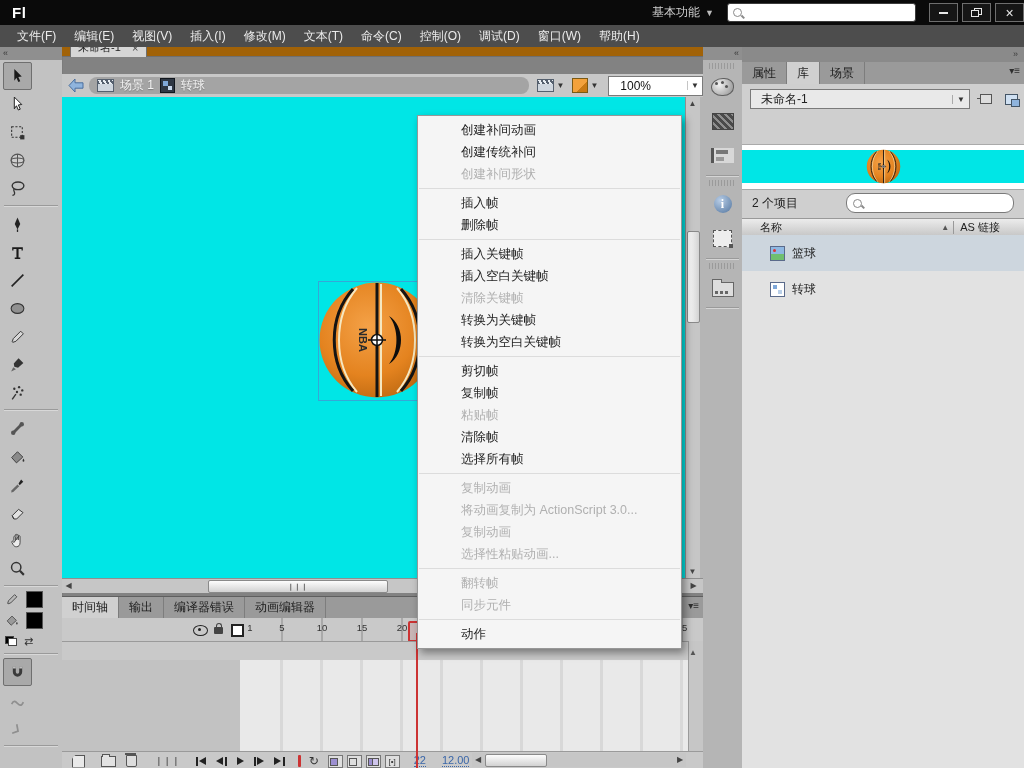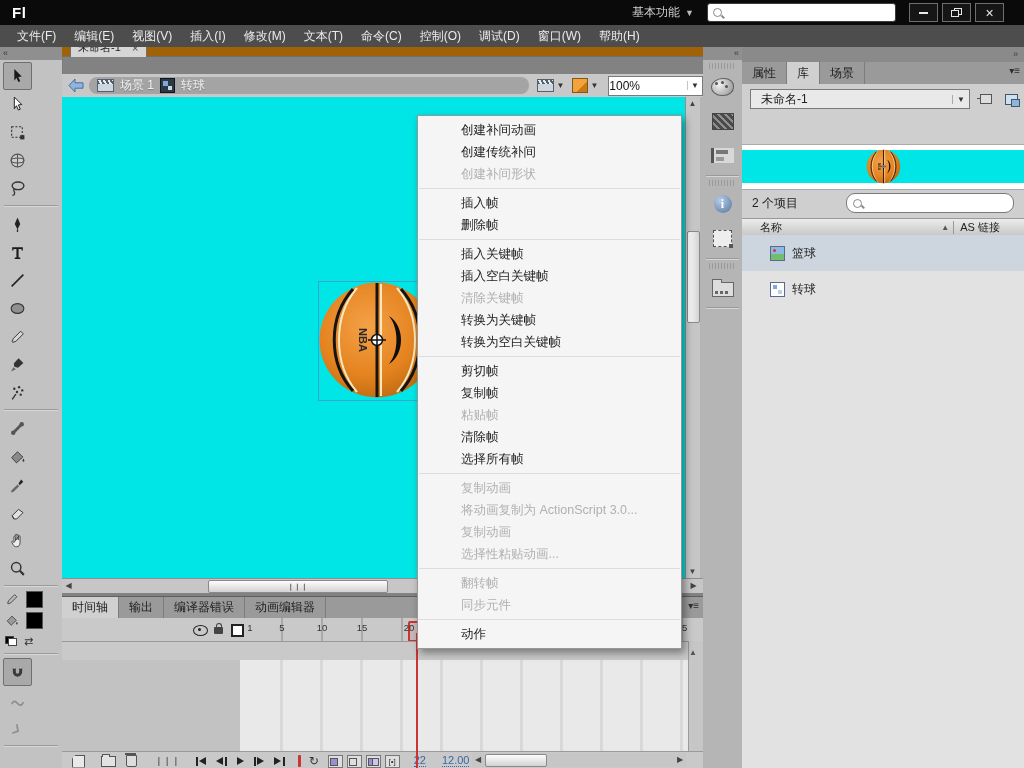--- a/index.html
+++ b/index.html
@@ -3,21 +3,21 @@
 <meta charset="utf-8">
 <style>
   html,body{margin:0;padding:0;}
   body{width:1024px;height:768px;position:relative;overflow:hidden;
        font-family:"Liberation Sans","DejaVu Sans",sans-serif;
        background:#828282;-webkit-font-smoothing:antialiased;}
   .abs{position:absolute;}
   
   #titlebar{left:0;top:0;width:1024px;height:25px;background:#0a0a0a;display:flex;align-items:center;z-index:10;}
   #app-logo{color:#fff;font-weight:bold;font-size:15px;margin-left:12px;letter-spacing:.5px;}
-  .tb-right{margin-left:auto;display:flex;align-items:center;gap:13px;padding-right:20px;}
+  .tb-right{margin-left:auto;display:flex;align-items:center;gap:13px;padding-right:0;}
   #workspace-switcher{color:#cfcfcf;font-size:12px;display:flex;align-items:center;gap:5px;cursor:default;}
   #workspace-switcher .dd{font-size:9px;color:#bbb;}
   .searchbox{width:182px;height:17px;background:#fff;border:1px solid #3c3c3c;border-radius:3px;display:flex;align-items:center;padding-left:5px;gap:4px;}
   .mag{width:7px;height:7px;border:1.5px solid #8a8a8a;border-radius:50%;position:relative;flex:none;}
   .mag::after{content:"";position:absolute;width:4px;height:1.5px;background:#8a8a8a;transform:rotate(45deg);right:-3.5px;bottom:-1px;}
   .searchbox input{border:none;outline:none;flex:1;height:13px;font-size:11px;background:transparent;}
   #window-buttons{display:flex;gap:4px;}
   .wb{width:27px;height:17px;background:#161616;border:1px solid #6e6e6e;display:flex;align-items:center;justify-content:center;color:#e8e8e8;}
   .wb-minimize::before{content:"";width:9px;height:2px;background:#e8e8e8;}
   .wb-restore i{position:relative;width:11px;height:9px;display:block;}
@@ -52,21 +52,21 @@
   .clapper{width:15px;height:11px;background:#cfd6de;border:1px solid #55606e;position:relative;flex:none;}
   .clapper::before{content:"";position:absolute;left:0;top:0;right:0;height:4px;background:repeating-linear-gradient(60deg,#55606e 0 2px,#e8edf2 2px 4px);}
   .crumb-text{font-size:12px;color:#f4f4f4;text-shadow:0 1px 1px rgba(0,0,0,.25);}
   .sym-ic{width:13px;height:13px;background:#2e3744;border:1px solid #11161d;position:relative;flex:none;}
   .sym-ic::before{content:"";position:absolute;left:2px;top:2px;width:5px;height:5px;background:#7fa8d9;}
   .sym-ic::after{content:"";position:absolute;right:2px;bottom:2px;width:4px;height:4px;background:#c8d8ec;}
   .eb-btn{display:flex;align-items:center;gap:2px;margin-left:8px;}
   .eb-btn .dd{font-size:8px;color:#333;}
   .pantone{width:14px;height:13px;background:linear-gradient(135deg,#f3a23c 60%,#c97a14 60%);border:1px solid #7a5a14;}
   .zoom-box{margin-left:10px;width:96px;height:18px;background:#fff;border:1px solid #7a7a7a;display:flex;align-items:center;font-size:12px;color:#111;}
-  .zoom-box .val{flex:1;padding-left:0;}
+  .zoom-box .val{flex:1;padding-left:11px;}
   .zoom-box .dd{width:14px;text-align:center;font-size:8px;color:#333;border-left:1px solid #c5c5c5;}
   
   #stage{left:62px;top:97px;width:641px;height:481px;background:#b5b5b5;}
   #stage-canvas{position:absolute;left:0;top:0;width:624px;height:481px;background:#00e6e6;overflow:hidden;}
   #selection-box{position:absolute;left:256px;top:184px;width:119px;height:118px;border:1px solid #35a7d7;}
   #stage-ball{position:absolute;left:255px;top:183px;width:120px;height:120px;}
   .vscroll{position:absolute;right:3px;top:0;width:14px;height:481px;background:#c6c6c6;border-left:1px solid #8f8f8f;}
   .vscroll .arr{position:absolute;left:0;width:13px;height:13px;font-size:8px;color:#444;text-align:center;line-height:13px;}
   .vscroll .thumb{position:absolute;left:1px;width:11px;height:90px;top:134px;background:linear-gradient(90deg,#fdfdfd,#d2d2d2);border:1px solid #8a8a8a;border-radius:2px;}
   #stage-hscroll{left:62px;top:578px;width:641px;height:14px;background:#c6c6c6;border-top:1px solid #8f8f8f;}
@@ -476,21 +476,21 @@
   <div id="tl-header">
     <span class="eye-ic"></span>
     <span class="lock-ic"></span>
     <span class="sqr-ic"></span>
     <div id="ruler">
       <span id="playhead-marker"></span>
     <span class="rl-num" style="left: 7px;">1</span>
         <span class="rl-num" style="left: 39px;">5</span>
         <span class="rl-num" style="left: 79px;">10</span>
         <span class="rl-num" style="left: 119px;">15</span>
-        <span class="rl-num" style="left: 166px;">20</span>
+        <span class="rl-num" style="left: 159px;">20</span>
         <span class="rl-num" style="left: 199px;">25</span>
         <span class="rl-num" style="left: 239px;">30</span>
         <span class="rl-num" style="left: 279px;">35</span>
         <span class="rl-num" style="left: 319px;">40</span>
         <span class="rl-num" style="left: 359px;">45</span>
         <span class="rl-num" style="left: 399px;">50</span>
         <span class="rl-num" style="left: 439px;">55</span>
       </div>
   </div>
   <div id="tl-tracks">

